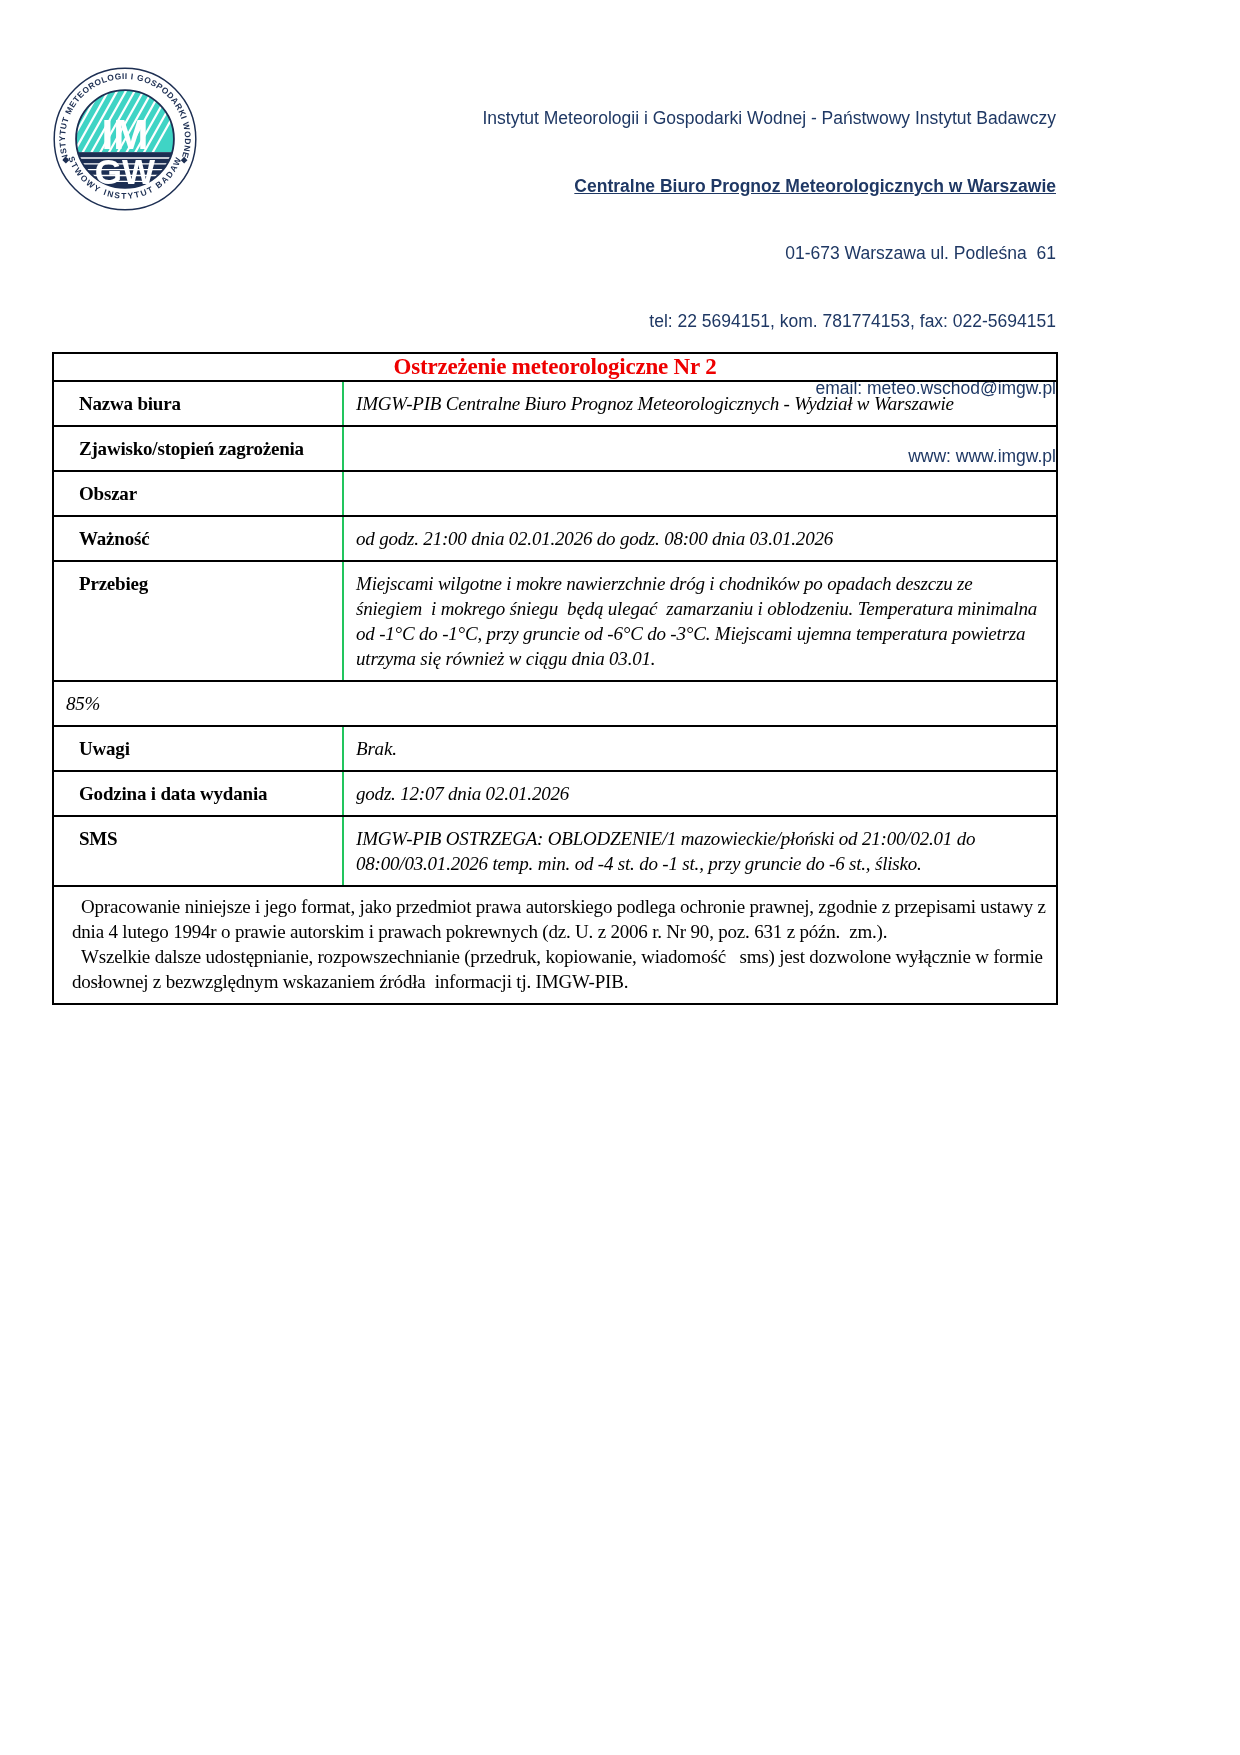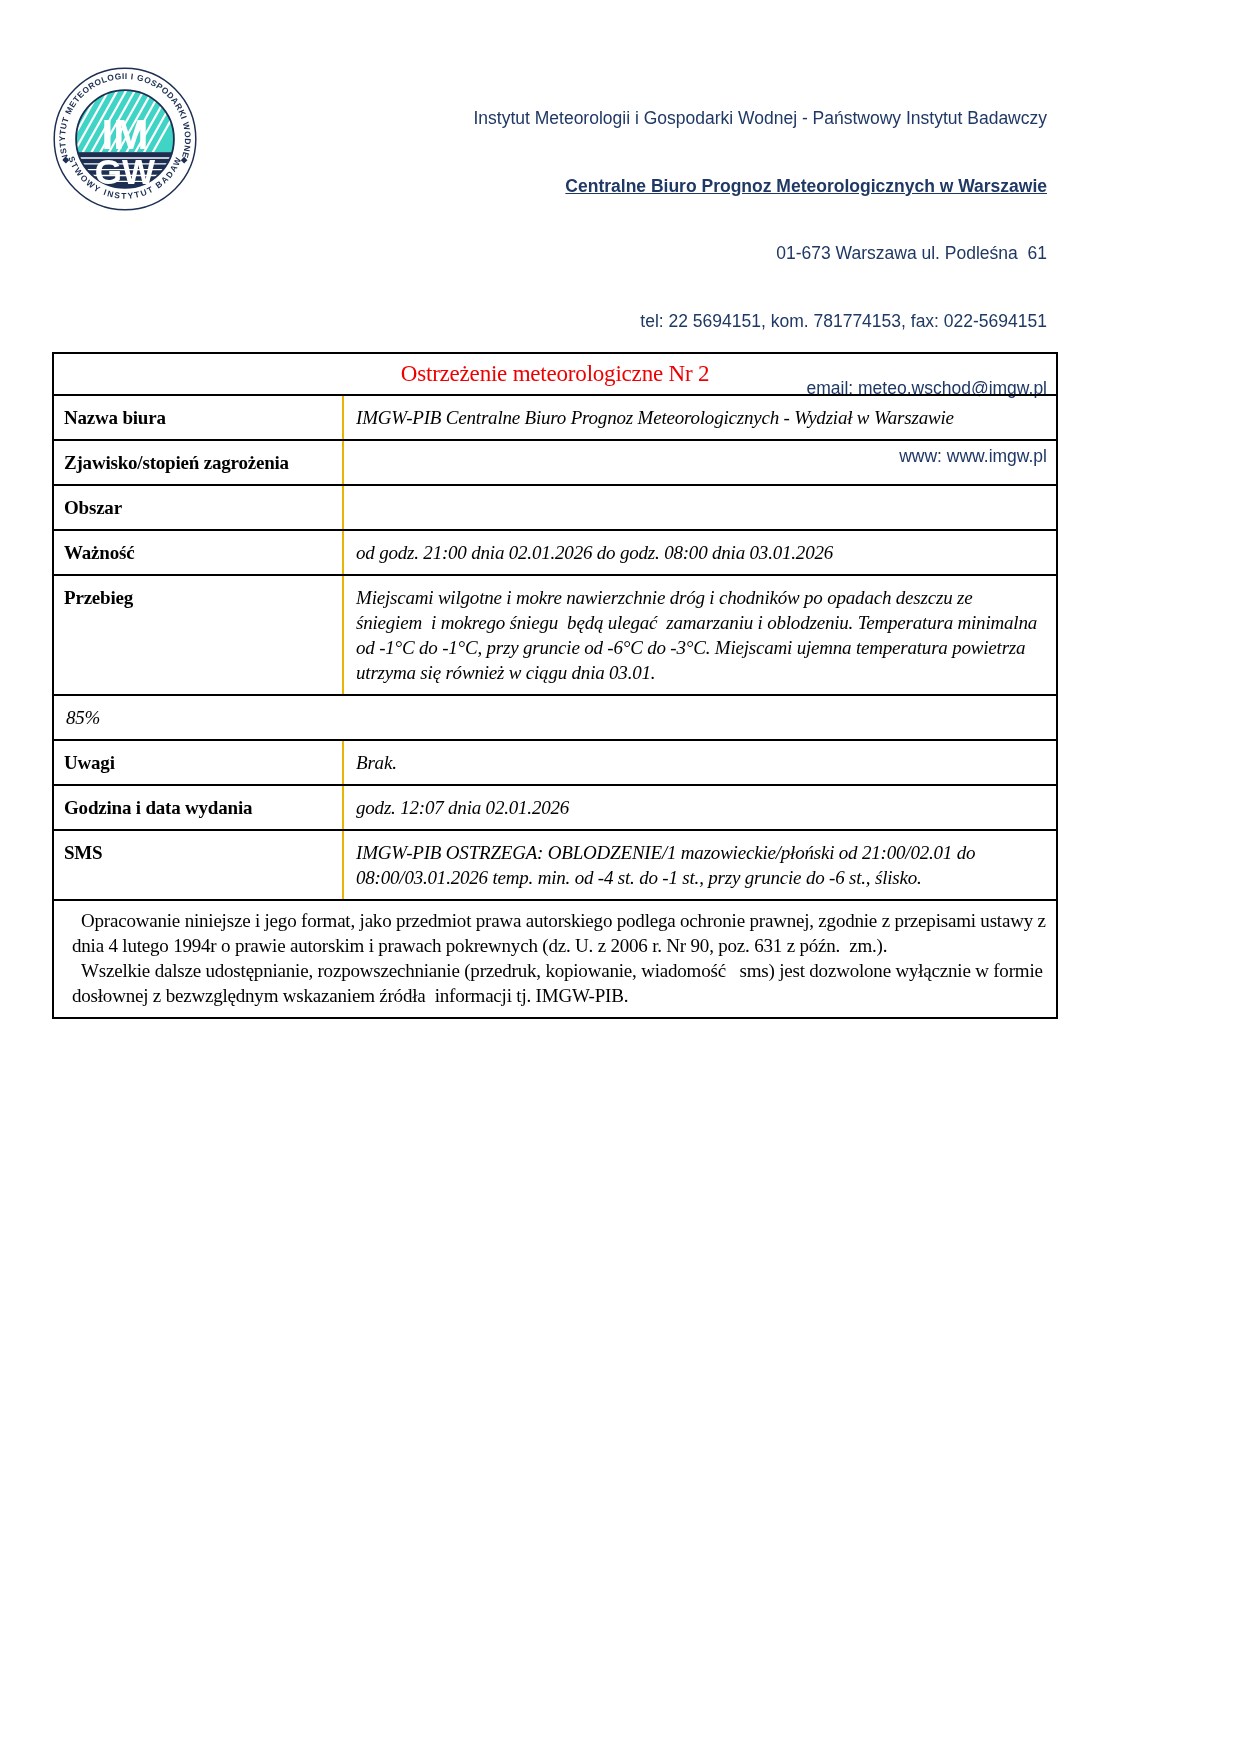--- a/index.html
+++ b/index.html
@@ -10,42 +10,42 @@
     background:#ffffff;
     font-family:"Liberation Serif", serif;
     color:#000000;
     overflow:hidden;
   }
 
   
   .letterhead{position:absolute;top:60px;left:52px;width:1004px;height:170px;}
   .logo{position:absolute;left:0;top:6px;width:146px;height:146px;}
   .contact{
-    position:absolute;right:9px;top:2px;text-align:right;
+    position:absolute;right:0;top:2px;text-align:right;
     font-family:"Liberation Sans", sans-serif;
     font-size:17.5px;line-height:22.5px;color:#1f3864;
     white-space:pre-wrap;
   }
   .contact .bold{font-weight:bold;text-decoration:underline;}
 
   
   .wtable{
     position:absolute;top:352px;left:52px;width:1006px;
     border:2px solid #000;box-sizing:border-box;
     font-size:19px;line-height:25px;letter-spacing:-0.2px;
   }
   .title-row{
-    text-align:center;padding:7px 8px;
-    font-size:23px;font-weight:normal;color:#ee0000;line-height:26px;
+    text-align:center;padding:0 8px;
+    font-size:23px;font-weight:bold;color:#ee0000;line-height:26px;
   }
   .trow{display:flex;border-top:2px solid #000;}
   .tlabel{
     width:290px;min-width:290px;box-sizing:border-box;
-    border-right:2px solid #eab308;
-    padding:9px 12px 9px 10px;font-weight:bold;
+    border-right:2px solid #22c55e;
+    padding:9px 12px 9px 25px;font-weight:bold;
   }
   .tvalue{flex:1;padding:9px 14px 9px 12px;white-space:pre-wrap;font-style:italic;}
   .tvalue .vbold{font-weight:bold;}
 
   .copyright{
     border-top:2px solid #000;
     padding:7px 8px 9px 18px;
   }
   .copyright p{margin:0;text-indent:9px;white-space:pre-wrap;line-height:25px;}
 </style>

